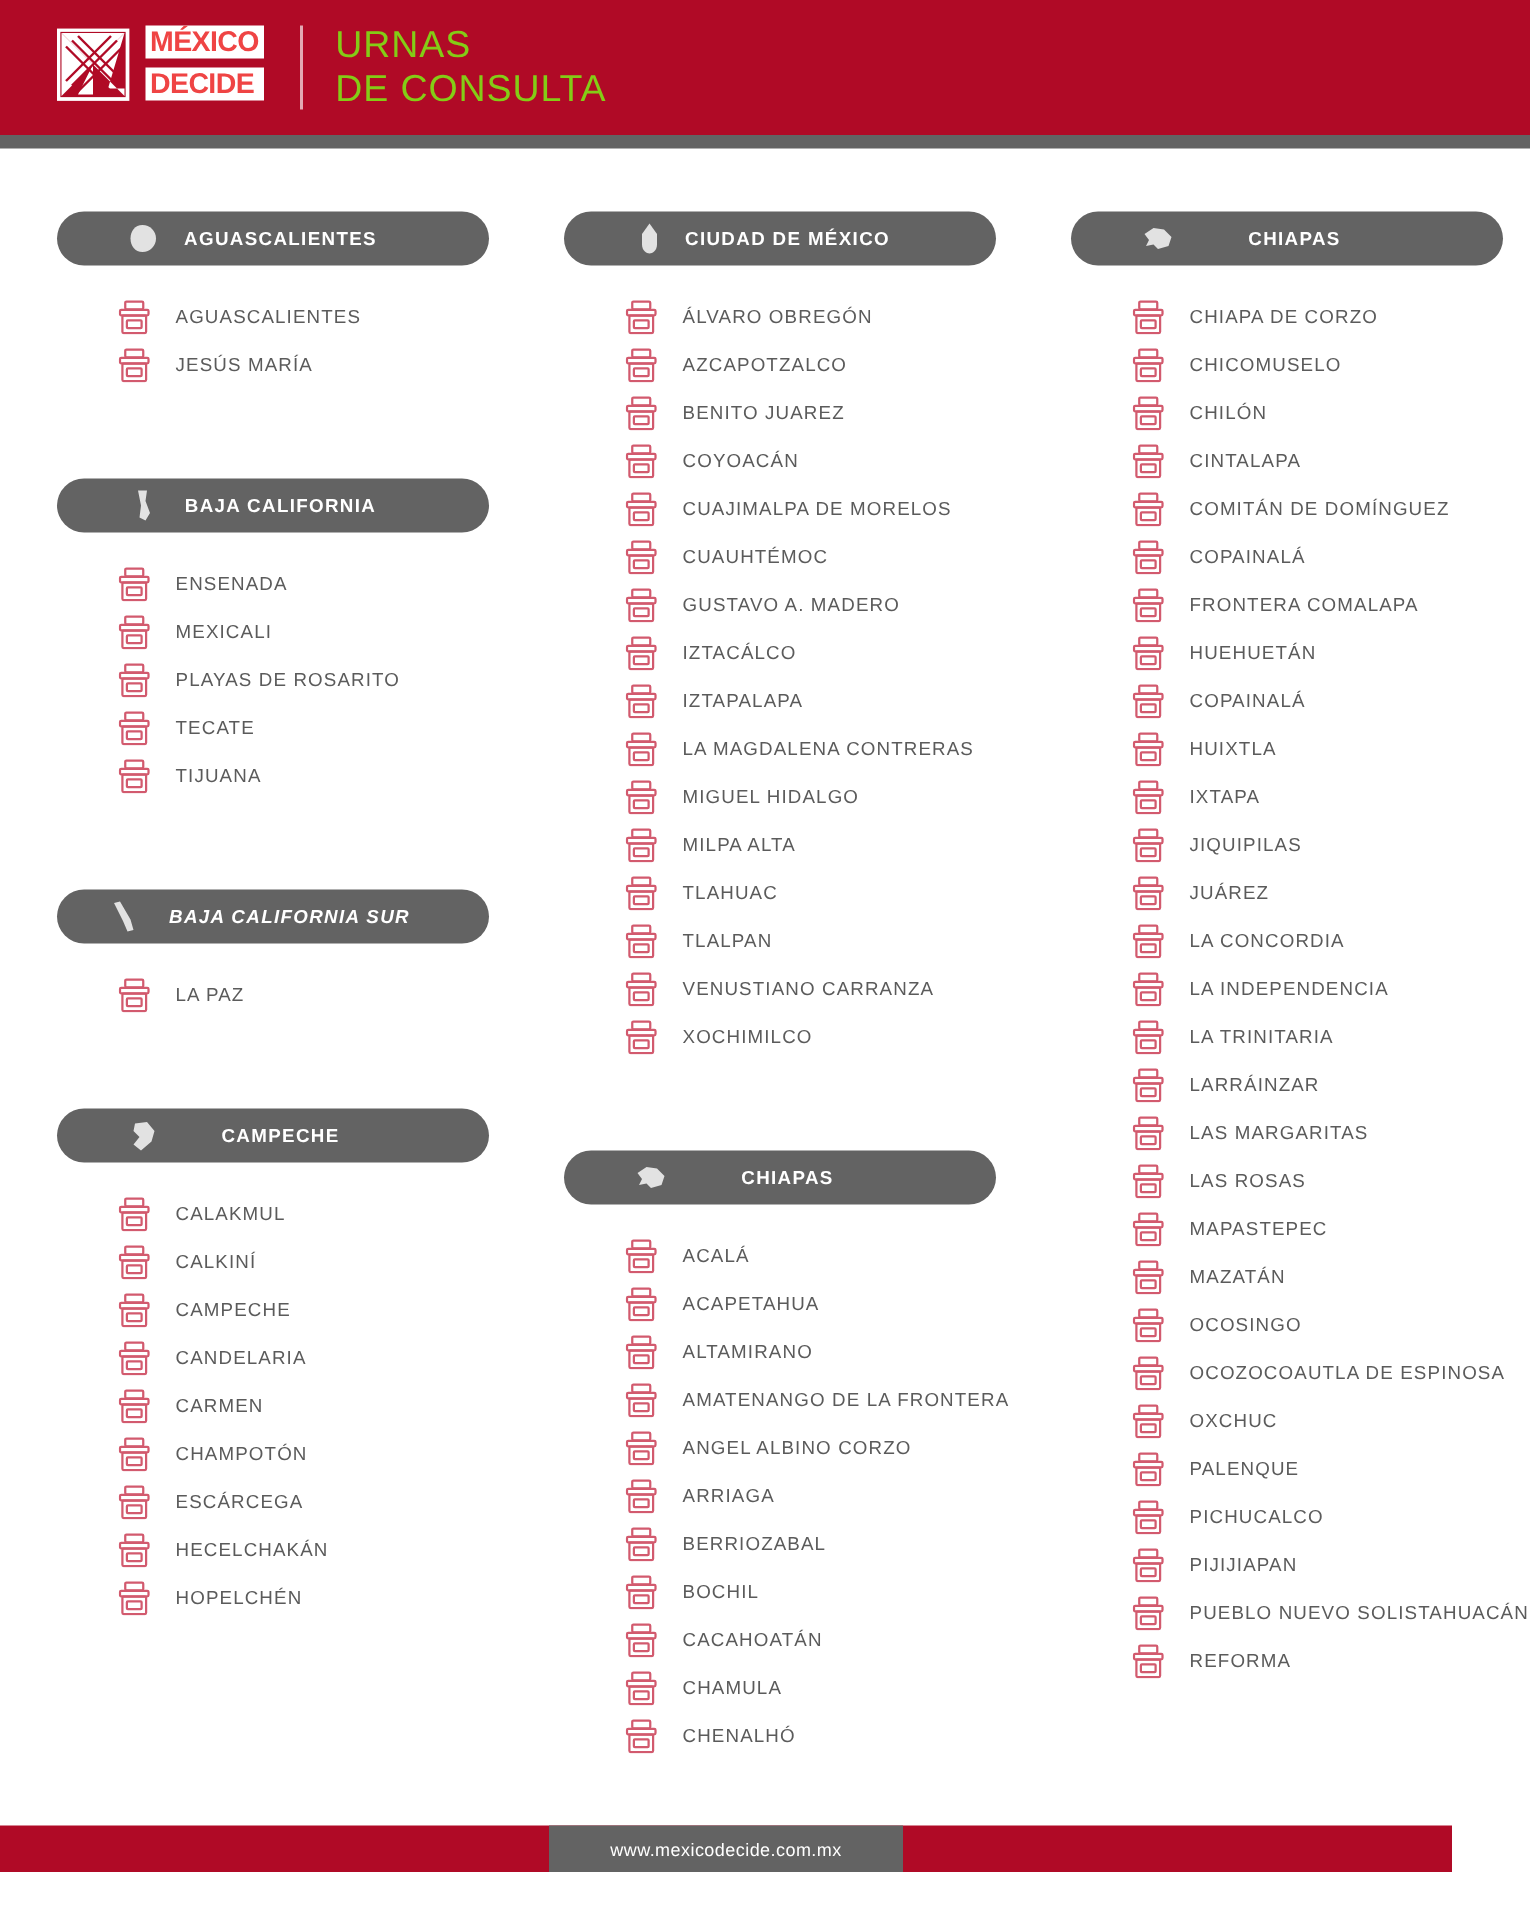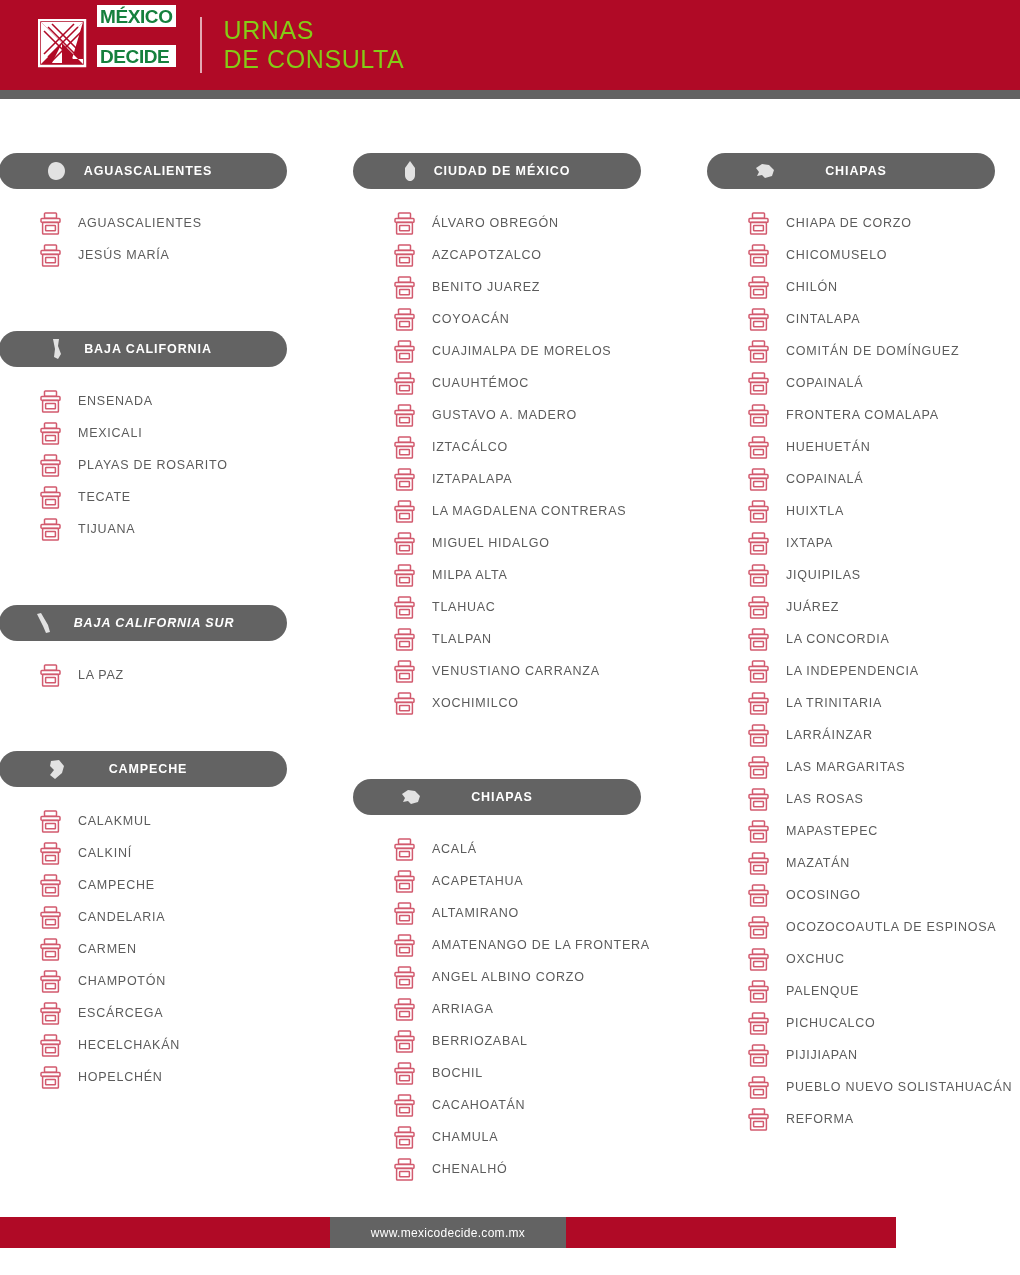--- a/index.html
+++ b/index.html
@@ -44,53 +44,52 @@
   .logo-mark svg { display: block; }
   .logo-word {
     margin-left: 7px;
     display: flex;
     flex-direction: column;
     justify-content: center;
   }
   .logo-word span {
     display: block;
     background: #ffffff;
-    color: #15803d;
+    color: #ef4444;
     font-weight: bold;
     font-size: 19px;
     line-height: 19px;
     letter-spacing: -0.4px;
     padding: 2px 3px 1px 3px;
-    margin-bottom: 18px;
+    margin-bottom: 6px;
     font-family: "Liberation Sans", sans-serif;
   }
   .logo-divider {
     width: 2px;
     height: 56px;
     background: rgba(255,255,255,0.65);
     margin: 0 22px 0 24px;
   }
   .header-title {
     color: #84cc16;
     font-size: 25px;
     line-height: 29px;
     font-weight: normal;
     letter-spacing: 0.6px;
   }
   .header-title .l2 { display: block; }
 
   
   .content {
     position: absolute;
-    top: 96px; left: 0;
+    top: 84px; left: 0;
     width: 1020px;
     display: flex;
     padding: 0 38px;
-    gap: 16px;
-    justify-content: center;
+    gap: 0;
   }
   .column {
     width: 330px;
     flex: 0 0 330px;
     padding-right: 18px;
   }
   .column.col2 { padding-left: 8px; }
   .column.col3 { padding-left: 16px; }
 
   
@@ -154,21 +153,21 @@
     font-size: 12.5px;
     letter-spacing: 0.75px;
     white-space: nowrap;
   }
 
   
   .footer {
     position: absolute;
     left: 0;
     bottom: 27px;
-    width: 896px;
+    width: 968px;
     height: 31px;
     background: #b00a26;
     display: flex;
     align-items: center;
     justify-content: center;
   }
   .footer-url {
     background: #636363;
     color: #ffffff;
     font-size: 12px;

